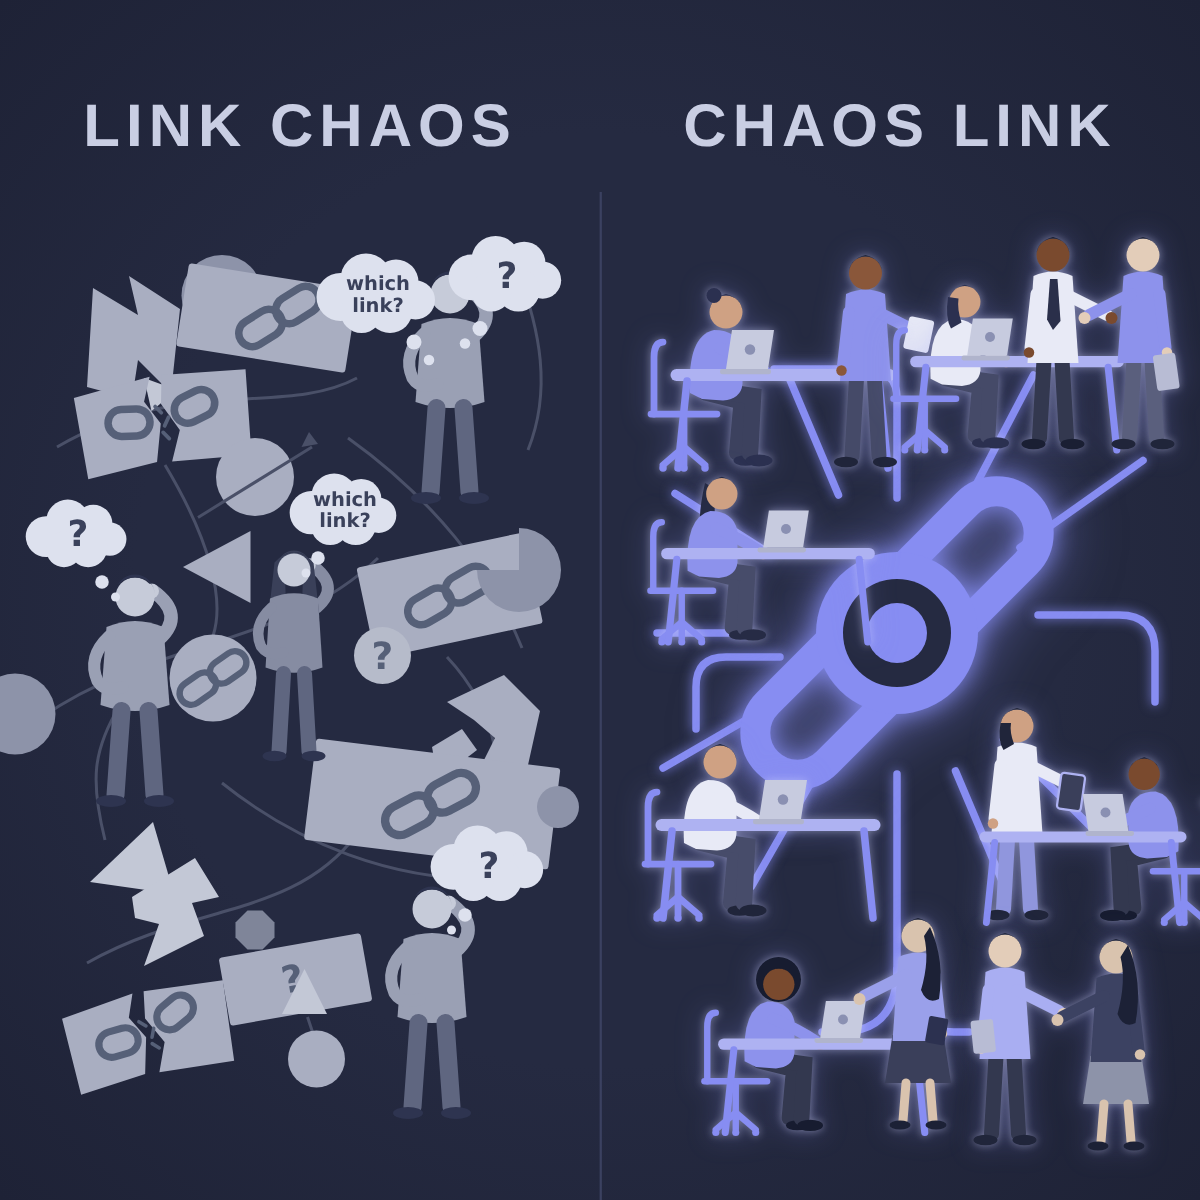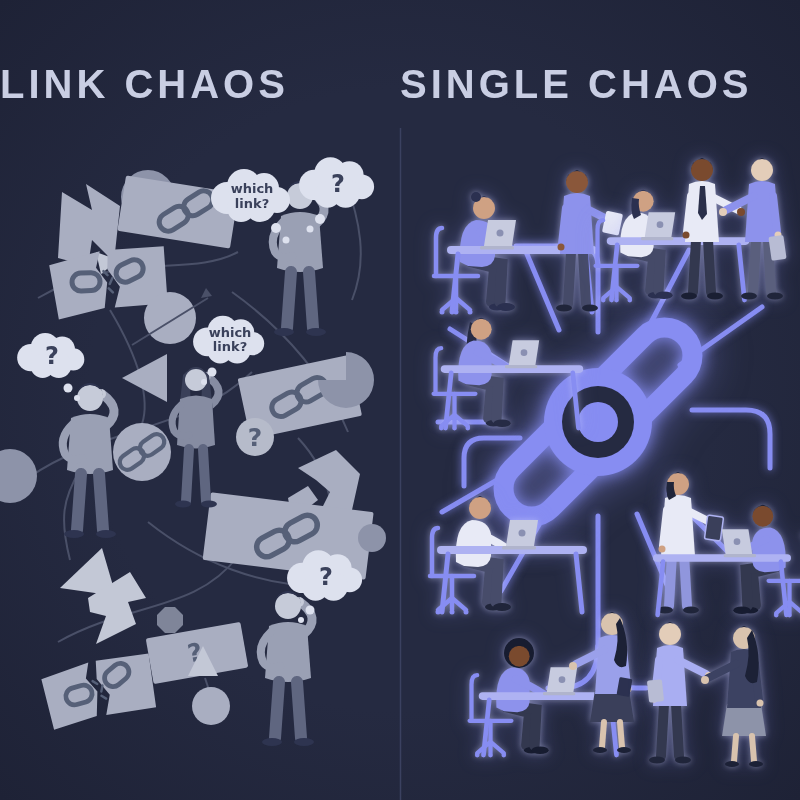--- a/index.html
+++ b/index.html
@@ -5,21 +5,21 @@
   :root{
     --background:#252a41; --background-edge:#1e2236; --divider:#3b4160;
     --title-text:#c9cee3; --chaos:#a9aec1; --chaos-dk:#8d93a9; --chaos-line:#4a5068;
     --icon-slate:#566078; --bubble:#dde1ee; --bubble-text:#3a415b;
     --pw:#878df2; --pw-light:#aeb2f2; --laptop:#c7cbdf; --ink:#20253a;
   }
   html,body{margin:0;padding:0;background:#11141f;}
   .stage{position:relative;width:800px;height:800px;overflow:hidden;
     background:radial-gradient(ellipse at center, var(--background) 0%, var(--background) 55%, var(--background-edge) 100%);}
   .stage svg{position:absolute;left:0;top:0;}
-  .title{position:absolute;top:62px;width:400px;text-align:left;
+  .title{position:absolute;top:62px;width:400px;text-align:center;
     font-family:"Liberation Sans",sans-serif;font-weight:700;font-size:40px;
     letter-spacing:4px;color:var(--title-text);}
   .t-left{left:0;} .t-right{left:400px;}
   .cl{stroke:var(--chaos-line);stroke-width:2;fill:none;}
   .sh{fill:var(--chaos);} .shd{fill:var(--chaos-dk);} .shl{fill:#c3c8d6;}
   .cloud{fill:var(--bubble);}
   .bt{font:700 13px "DejaVu Sans",sans-serif;fill:var(--bubble-text);text-anchor:middle;}
   .bq{font:700 24px "DejaVu Sans",sans-serif;fill:var(--bubble-text);text-anchor:middle;}
   .qs{font:700 25px "DejaVu Sans",sans-serif;fill:var(--icon-slate);text-anchor:middle;}
   .divider{stroke:var(--divider);stroke-width:1.5;}
@@ -333,14 +333,14 @@
       <g class="glow">
         <use href="#stand" transform="translate(670,762)" style="--shirt:#a9aef2;--skin:#e3cdb9;--hair:#20253a;--pants:#33384f"></use>
         <rect x="648" y="680" width="15" height="22" rx="2" transform="rotate(-6 655 691)" fill="#b8bcd4"></rect>
         <use href="#standskirt" transform="translate(744,766) scale(-1,1)" style="--shirt:#3c4262;--skin:#d9c3ae;--hair:#1c2136;--pants:#8d93a9"></use>
         <path d="M 752,630 Q 762,654 757,682 Q 749,686 745,676 Q 751,654 747,638 Z" fill="#1c2136"></path>
       </g>
     </g>
   </svg>
 
   <div class="title t-left">LINK CHAOS</div>
-  <div class="title t-right">SINGLE CHAOS</div>
+  <div class="title t-right">CHAOS LINK</div>
 </div>
 
 </body></html>

